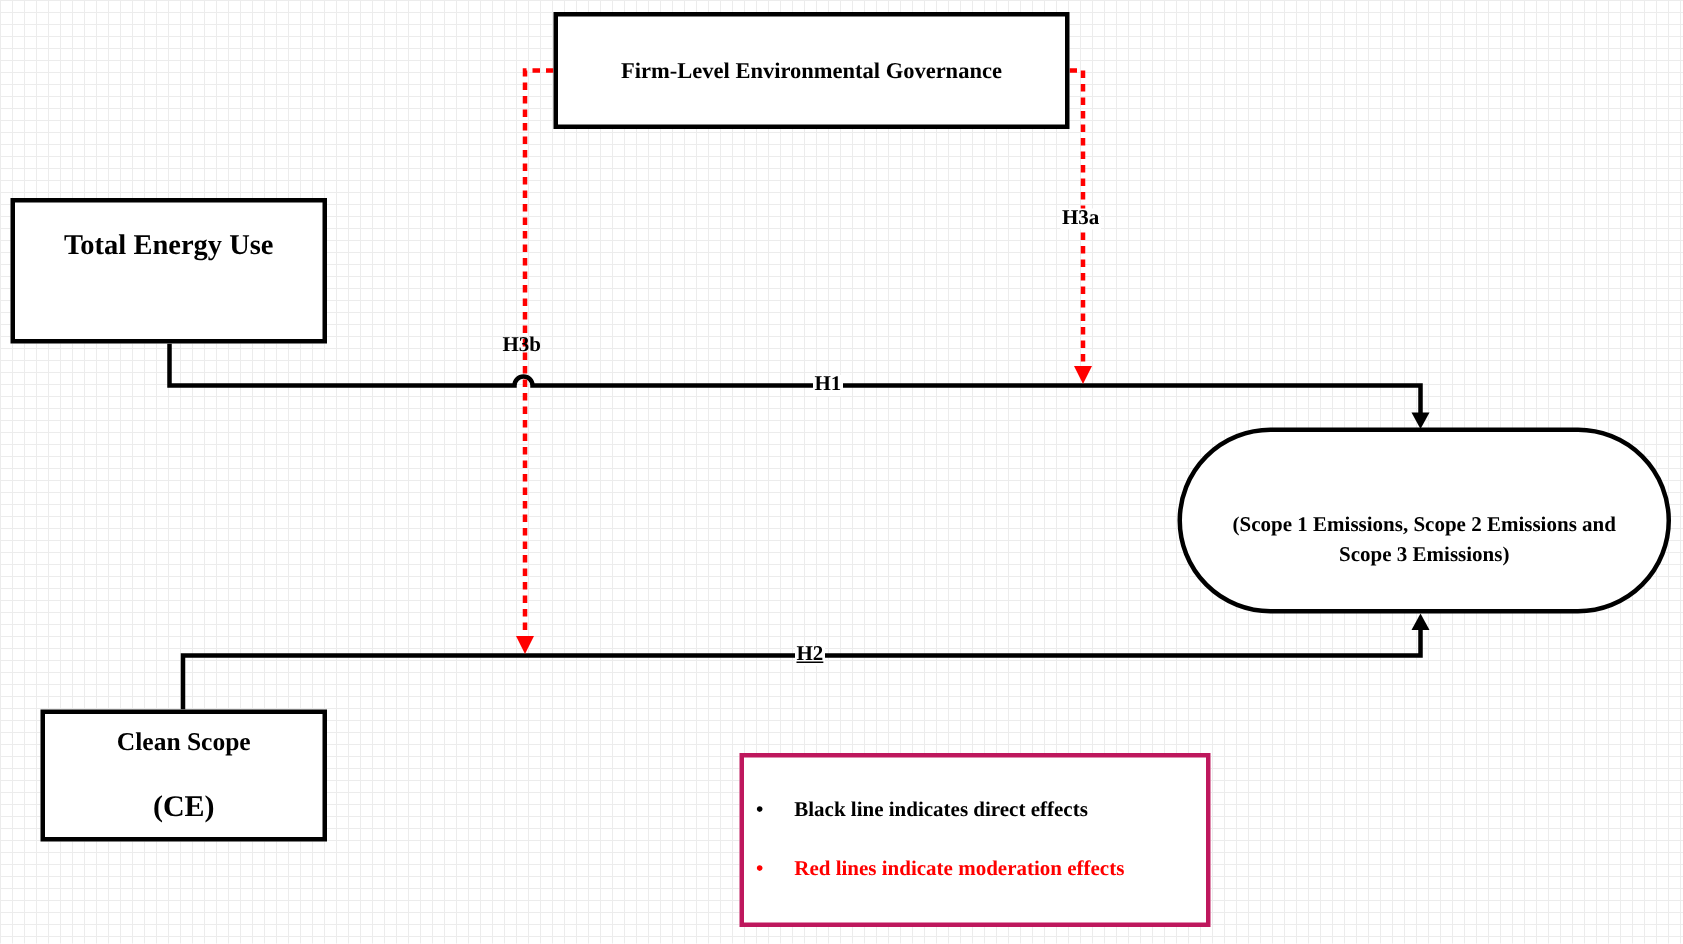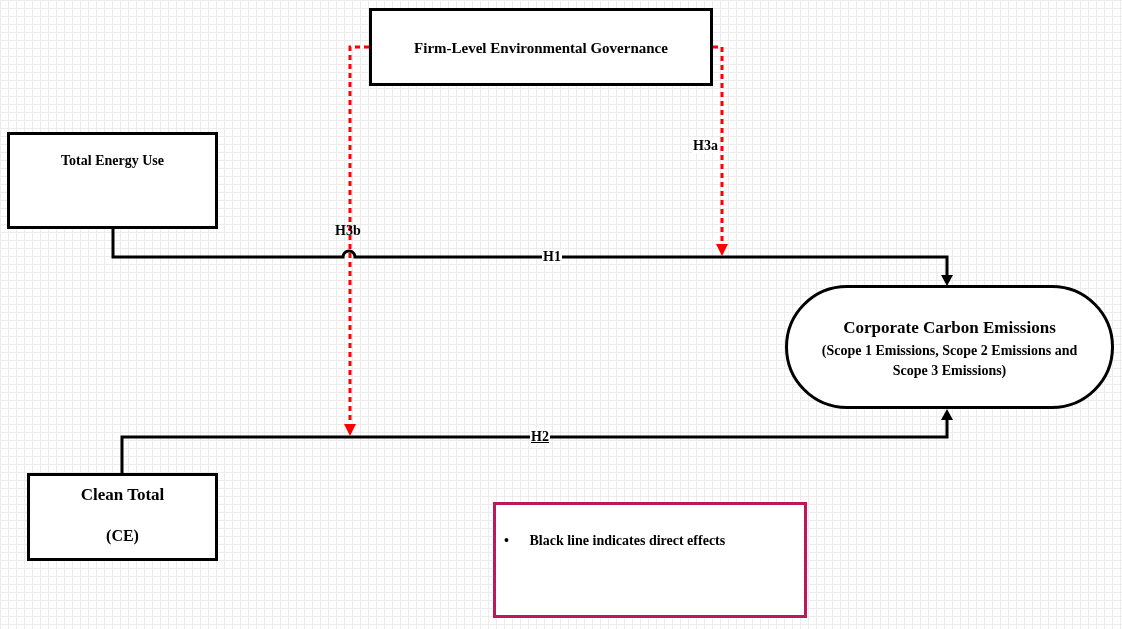--- a/index.html
+++ b/index.html
@@ -14,25 +14,25 @@
     }
     svg.wires { position: absolute; left: 0; top: 0; }
     .box {
       position: absolute; background: #fff; border: 3px solid #000;
       box-sizing: border-box; text-align: center; color: #000; font-weight: bold;
     }
     .box .t { position: absolute; left: 0; right: 0; }
     #gov { left: 369px; top: 8px; width: 344px; height: 78px; }
     #gov .t { top: 29px; font-size: 15px; }
     #te { left: 7px; top: 132px; width: 211px; height: 97px; }
-    #te .t1 { top: 18px; font-size: 14px; }
+    #te .t1 { top: 18px; font-size: 19px; }
     #te .t2 { top: 52px; font-size: 17px; }
     #ce { left: 27px; top: 473px; width: 191px; height: 88px; }
     #ce .t1 { top: 9px; font-size: 17px; }
-    #ce .t2 { top: 51px; font-size: 16px; }
+    #ce .t2 { top: 51px; font-size: 20px; }
     #cce {
       left: 785px; top: 285px; width: 329px; height: 124px; border-radius: 62px;
     }
     #cce .t1 { top: 30px; font-size: 17px; }
     #cce .t2 { top: 53px; font-size: 14px; line-height: 20px; padding: 0 20px; }
     .lbl {
       position: absolute; font-weight: bold; font-size: 14px; color: #000;
       background: #fff; padding: 0 1px; line-height: 14px;
     }
     .lbl.nobg { background: transparent; text-align: right; }
@@ -74,32 +74,35 @@
 
 <div class="box" id="gov">
   <div class="t">Firm-Level Environmental Governance</div>
 </div>
 
 <div class="box" id="te">
   <div class="t t1">Total Energy Use</div>
 </div>
 
 <div class="box" id="ce">
-  <div class="t t1">Clean Total</div>
+  <div class="t t1">Clean Scope</div>
   <div class="t t2">(CE)</div>
 </div>
 
 <div class="box" id="cce">
-  <div class="t t1">Corporate Carbon Emissions</div>
   <div class="t t2">(Scope 1 Emissions, Scope 2 Emissions and Scope 3 Emissions)</div>
 </div>
 
 <div class="lbl" style="left:518px; top:250px;margin-left:24px;">H1</div>
 <div class="lbl" style="left:530px; top:430px;text-decoration:underline;">H2</div>
-<div class="lbl" style="left:692px; top:139px;">H3a</div>
+<div class="lbl" style="left:707px; top:139px;">H3a</div>
 <div class="lbl nobg" style="left:334px; top:224px;">H3b</div>
 
 <div id="legend">
   <div class="row r1">
     <span class="bullet">•</span>
     <span>Black line indicates direct effects</span>
   </div>
+  <div class="row r2">
+    <span class="bullet">•</span>
+    <span>Red lines indicate moderation effects</span>
+  </div>
 </div>
 
 </body></html>

